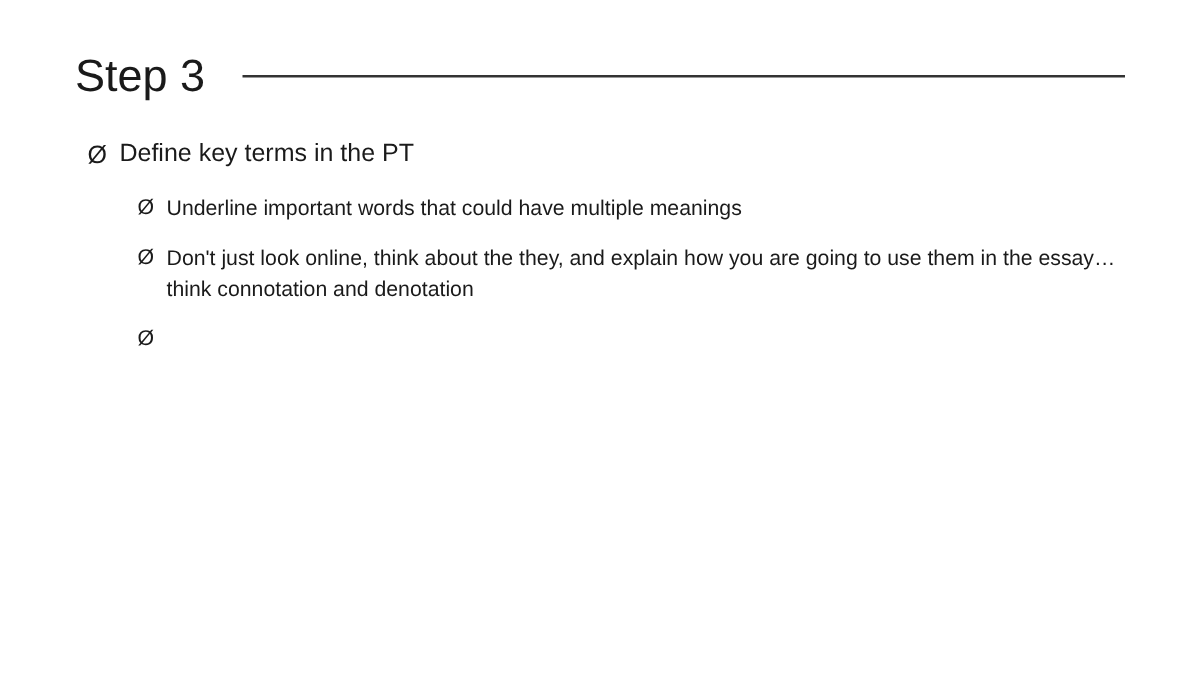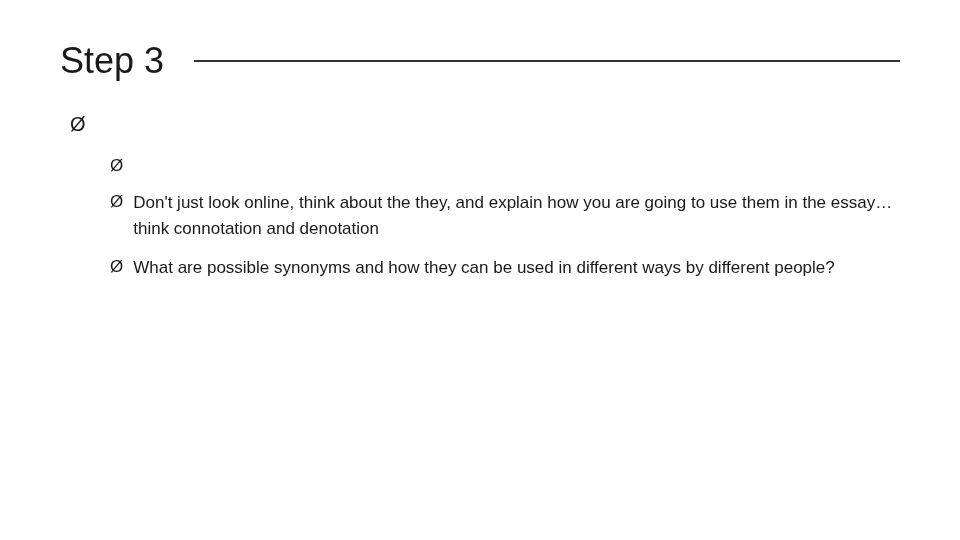--- a/index.html
+++ b/index.html
@@ -95,31 +95,32 @@
 
 <div class="slide">
   <div class="header-row">
     <h1 class="title">Step 3</h1>
     <div class="title-line"></div>
   </div>
 
   <div class="content">
     <div class="bullet-l1">
       <span class="bullet-marker">Ø</span>
+      <span class="bullet-text">Define key terms in the PT</span>
     </div>
 
     <div class="sub-bullets">
       <div class="bullet-l2">
         <span class="bullet-marker">Ø</span>
+        <span class="bullet-text">Underline important words that could have multiple meanings</span>
       </div>
 
       <div class="bullet-l2">
         <span class="bullet-marker">Ø</span>
         <span class="bullet-text">Don't just look online, think about the they, and explain how you are going to use them in the essay…think connotation and denotation</span>
       </div>
 
       <div class="bullet-l2">
         <span class="bullet-marker">Ø</span>
-        <span class="bullet-text">What are possible synonyms and how they can be used in different ways by different people?</span>
       </div>
     </div>
   </div>
 </div>
 
 </body></html>

